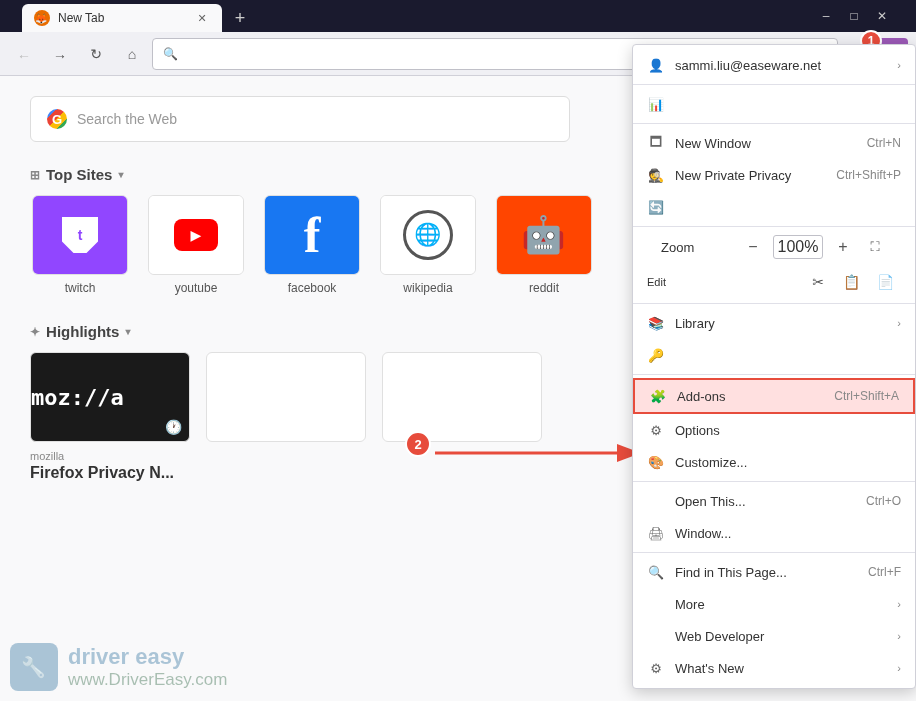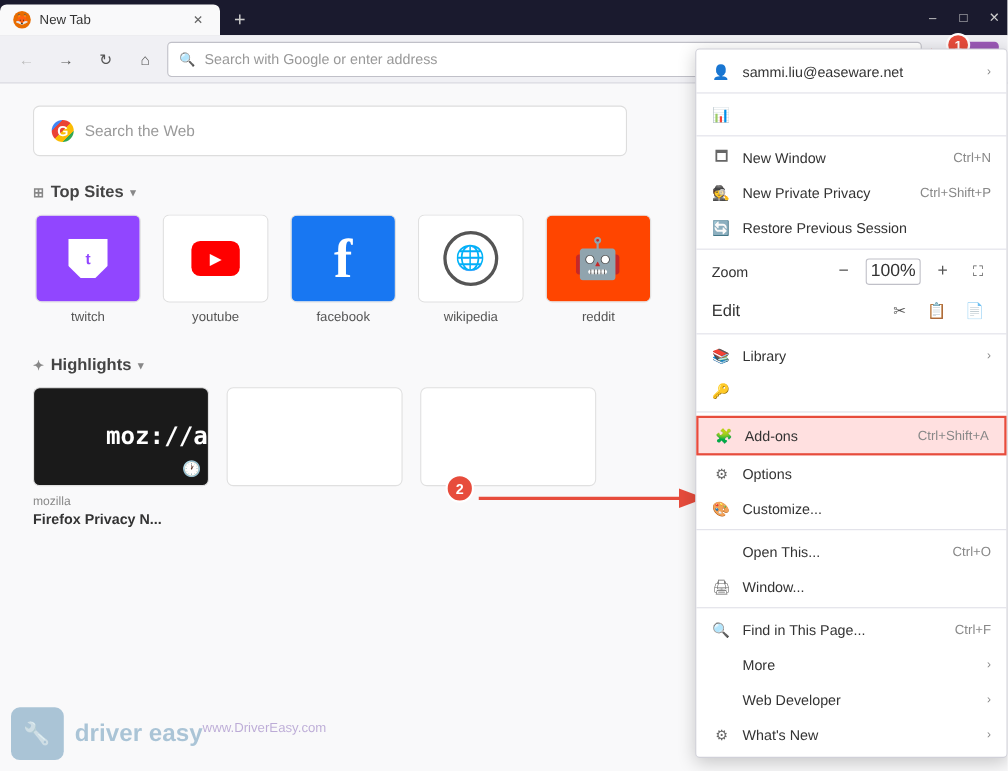--- a/index.html
+++ b/index.html
@@ -4,21 +4,21 @@
   <style>
     * { margin: 0; padding: 0; box-sizing: border-box; }
     body { width: 916px; height: 701px; overflow: hidden; font-family: Arial, sans-serif; background: #f9f9fa; position: relative; }
 
     
     .title-bar {
       background: #1a1a2e;
       height: 32px;
       display: flex;
       align-items: center;
-      padding: 0 0;
+      padding: 0 22px;
       gap: 0;
     }
     .tab-area {
       display: flex;
       align-items: flex-end;
       height: 100%;
       gap: 0;
     }
     .tab {
       background: #f9f9fa;
@@ -268,37 +268,37 @@
       width: 160px;
       cursor: pointer;
     }
     .highlight-thumb {
       width: 160px; height: 90px;
       border-radius: 6px;
       overflow: hidden;
       margin-bottom: 8px;
       border: 1px solid #e0e0e0;
       background: white;
-      display: flex; align-items: center; justify-content: flex-end;
+      display: flex; align-items: center; justify-content: flex-start;
       position: relative;
     }
     .mozilla-card {
       background: #1a1a1a;
       color: white;
       font-size: 22px;
       font-weight: bold;
       font-family: monospace;
     }
     .highlight-history-icon {
       position: absolute;
       bottom: 6px; right: 6px;
       color: #999; font-size: 14px;
     }
     .highlight-site { font-size: 11px; color: #888; margin-bottom: 2px; }
-    .highlight-title { font-size: 13px; color: #333; font-weight: 600; }
+    .highlight-title { font-size: 16px; color: #333; font-weight: 600; }
 
     
     .menu-overlay {
       position: absolute;
       top: 44px; right: 0;
       width: 284px;
       background: white;
       border: 1px solid #d0d0d8;
       border-radius: 4px;
       box-shadow: 0 4px 16px rgba(0,0,0,0.2);
@@ -328,21 +328,21 @@
     }
     .menu-item-label { flex: 1; }
     .menu-item-shortcut { color: #888; font-size: 12px; margin-left: auto; }
     .menu-item-arrow { color: #888; font-size: 11px; margin-left: auto; }
     .menu-divider { height: 1px; background: #e0e0e8; margin: 3px 0; }
 
     
     .zoom-row {
       display: flex;
       align-items: center;
-      padding: 5px 14px;
+      padding: 5px 28px;
       gap: 8px;
     }
     .zoom-label { font-size: 13px; color: #333; flex: 1; }
     .zoom-minus, .zoom-plus {
       width: 24px; height: 24px;
       display: flex; align-items: center; justify-content: center;
       font-size: 16px;
       cursor: pointer;
       color: #555;
       border-radius: 3px;
@@ -363,21 +363,21 @@
       color: #555;
     }
 
     
     .edit-row {
       display: flex;
       align-items: center;
       padding: 5px 14px;
       gap: 4px;
     }
-    .edit-label { font-size: 15px; color: #333; flex: 1; }
+    .edit-label { font-size: 11px; color: #333; flex: 1; }
     .edit-btn {
       width: 30px; height: 26px;
       display: flex; align-items: center; justify-content: center;
       font-size: 14px;
       cursor: pointer;
       color: #555;
       border-radius: 3px;
     }
 
     
@@ -391,23 +391,23 @@
       gap: 10px;
     }
     .watermark-logo {
       width: 48px; height: 48px;
       background: #1a6496;
       border-radius: 8px;
       display: flex; align-items: center; justify-content: center;
       color: white;
       font-size: 20px;
     }
-    .watermark-text { display: flex; }
+    .watermark-text { display: flex; flex-direction: column; }
     .watermark-brand { font-size: 22px; font-weight: bold; color: #1a6496; }
-    .watermark-url { font-size: 12px; color: #4c1d95; }
+    .watermark-url { font-size: 17px; color: #14532d; }
 
     
     .badge-2 {
       position: absolute;
       width: 26px; height: 26px;
       background: #e74c3c;
       border-radius: 50%;
       color: white;
       font-size: 13px;
       font-weight: bold;
@@ -437,21 +437,20 @@
   </div>
 </div>
 
 <div class="toolbar">
   <div class="nav-btn disabled">←</div>
   <div class="nav-btn">→</div>
   <div class="nav-btn">↻</div>
   <div class="nav-btn">⌂</div>
   <div class="address-bar">
     <span class="search-icon-addr">🔍</span>
-    <span style="color:#999;">Search with Google or enter address</span>
   </div>
   <div class="toolbar-icons">
     <div class="toolbar-icon-btn">🧩</div>
 
     <div style="position:relative; display:flex; align-items:center;">
 
       <div class="badge-circle" style="top:-8px; right:26px; position:absolute;">1</div>
 
       <svg width="60" height="30" style="position:absolute; right:32px; top:0;">
         <defs>
@@ -593,21 +592,20 @@
     <span class="menu-item-label">New Window</span>
     <span class="menu-item-shortcut">Ctrl+N</span>
   </div>
   <div class="menu-item">
     <span class="menu-item-icon">🕵</span>
     <span class="menu-item-label">New Private Privacy</span>
     <span class="menu-item-shortcut">Ctrl+Shift+P</span>
   </div>
   <div class="menu-item">
     <span class="menu-item-icon">🔄</span>
-    <span class="menu-item-label">Restore Previous Session</span>
   </div>
   <div class="menu-divider"></div>
 
   <div class="zoom-row">
     <span class="zoom-label">Zoom</span>
     <span class="zoom-minus">−</span>
     <div class="zoom-value">100%</div>
     <span class="zoom-plus">+</span>
     <span class="zoom-expand">⛶</span>
   </div>

